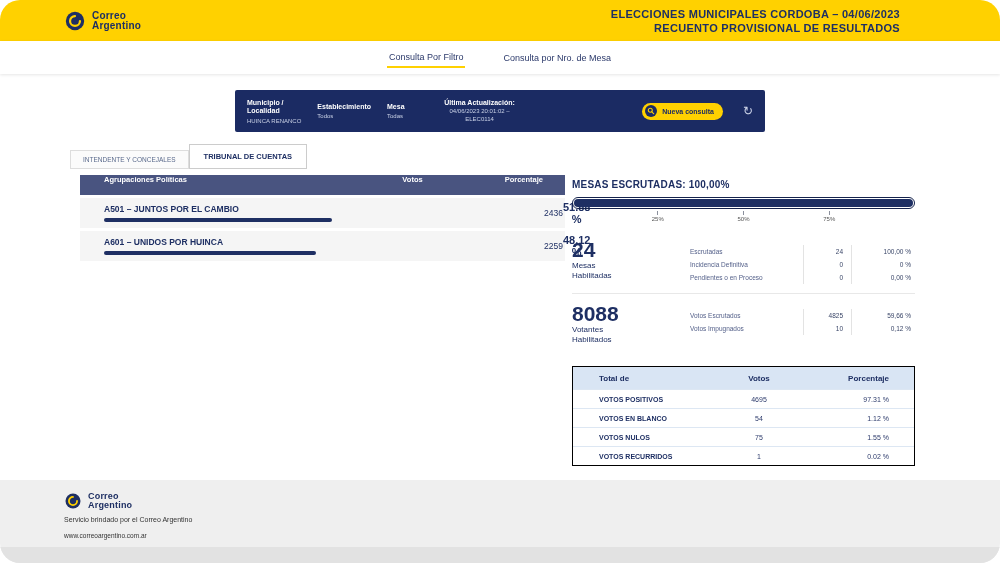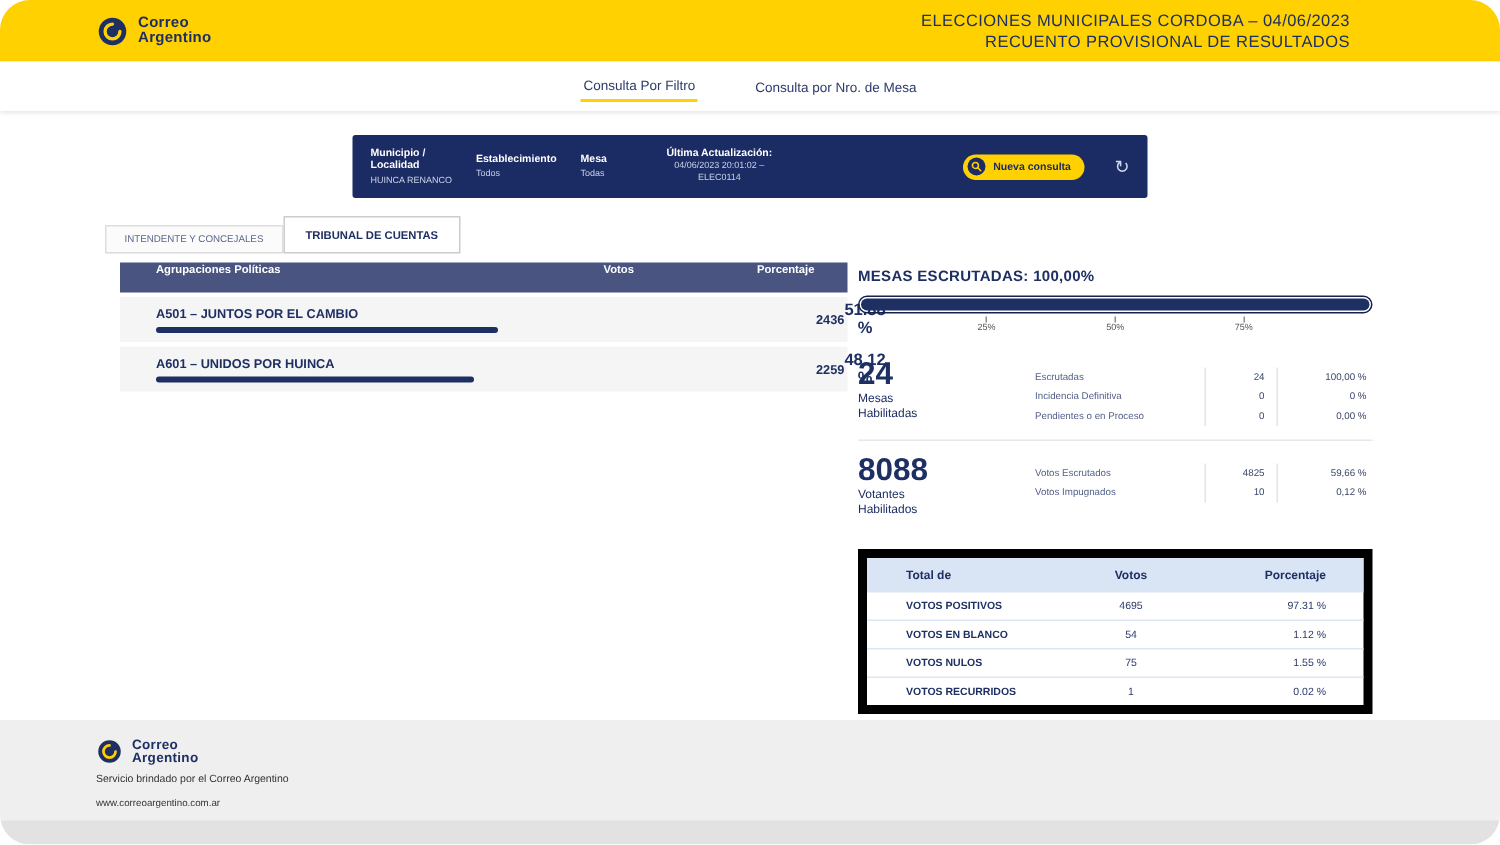--- a/index.html
+++ b/index.html
@@ -6,21 +6,21 @@
   html,body { background:#fff; }
   body { font-family:"Liberation Sans", sans-serif; color:#1E2F63; }
   .page { position:relative; width:1000px; height:563px; background:#fff; overflow:hidden; margin:0 auto;border-radius:20px; }
 
   
   .header { position:absolute; top:0; left:0; right:0; height:41px; background:#FFD100;
             display:flex; align-items:center; justify-content:space-between; padding:0 100px 0 64px; }
   .brand { display:flex; align-items:center; gap:6px; cursor:pointer; }
   .brand-icon svg { width:22px; height:22px; display:block; }
   .brand-text { font-size:10px; font-weight:bold; color:#1E2F63; line-height:10px; letter-spacing:.2px; }
-  .header-title { text-align:right; color:#1E2F63; font-weight:normal; font-size:11px; line-height:14px; letter-spacing:.3px; }
+  .header-title { text-align:right; color:#1E2F63; font-weight:bold; font-size:11px; line-height:14px; letter-spacing:.3px; }
 
   
   .topnav { position:absolute; top:41px; left:0; right:0; height:33px; background:#fff;
             display:flex; align-items:center; justify-content:center; gap:36px;
             box-shadow:0 1px 3px rgba(0,0,0,.10); }
   .topnav-item { font-size:9px; color:#2C3A6B; padding:5px 2px 4px; cursor:pointer; }
   .topnav-item.active { border-bottom:2px solid #FFD100; }
 
   
   .filterbar { position:absolute; left:235px; top:90px; width:530px; height:42px; background:#1B2B63;
@@ -46,21 +46,21 @@
   .results { position:absolute; left:80px; top:175px; width:485px; }
   .res-head { background:#495480; height:20px; display:flex; color:#fff; font-size:7.5px; font-weight:bold; }
   .res-head .c-name { flex:1; padding-left:24px; }
   .res-head .c-votes { width:85px; text-align:center; }
   .res-head .c-pct { width:110px; text-align:right; padding-right:22px; }
   .res-row { display:flex; align-items:center; height:30px; background:#F5F5F5; margin-top:3px; }
   .res-row .c-name { flex:1; padding-left:24px; }
   .rn-text { font-size:8.5px; font-weight:bold; color:#1E2F63; }
   .rn-track { width:440px; margin-top:4px; }
   .rn-fill { height:4px; background:#1E2F63; border-radius:2px; }
-  .res-row .c-votes { width:85px; text-align:center; font-size:8.5px; font-weight:bold; }
+  .res-row .c-votes { width:85px; text-align:center; font-size:8.5px; font-weight:normal; }
   .res-row .c-pct { width:110px; text-align:center; padding-right:22px; font-size:11px; font-weight:bold; }
 
   
   .rpanel { position:absolute; left:572px; top:179px; width:343px; }
   .esc-title { font-size:10px; font-weight:bold; letter-spacing:.2px; }
   .esc-track { margin-top:7px; border:1px solid #15234C; border-radius:7px; padding:1px; height:12px; }
   .esc-fill { height:8px; background:#1E2F63; border-radius:5px; }
   .esc-ticks { position:relative; height:16px; margin-top:2px; }
   .tick { position:absolute; transform:translateX(-50%); text-align:center; }
   .tick-line { width:1px; height:4px; background:#8A8F9C; margin:0 auto; }
@@ -71,21 +71,21 @@
   .stat-group.first { border-bottom:1px solid #E8E8E8; margin-bottom:9px; }
   .stat-left { width:118px; }
   .stat-big { font-size:21px; font-weight:bold; color:#1E2F63; line-height:22px; }
   .stat-sub { font-size:8px; color:#1E2F63; line-height:10px; }
   .stat-rows { flex:1; margin-top:6px; }
   .stat-row { display:flex; align-items:center; height:13px; }
   .sr-label { flex:1; font-size:6.5px; color:#55618A; }
   .sr-val { width:48px; text-align:right; font-size:6.5px; color:#3A4668; border-left:1px solid #E3E3E3; align-self:stretch; display:flex; align-items:center; justify-content:flex-end; padding-right:8px; }
   .sr-pct { width:64px; text-align:right; font-size:6.5px; color:#3A4668; border-left:1px solid #E3E3E3; align-self:stretch; display:flex; align-items:center; justify-content:flex-end; padding-right:4px; }
 
-  .totals { margin-top:12px; border:6px solid #000000; background:#fff; }
+  .totals { margin-top:12px; border:1px solid #000000; background:#fff; }
   .tot-head { background:#D9E5F4; height:22px; display:flex; align-items:center; font-size:8px; font-weight:bold; color:#1E2F63; }
   .tot-head .t-label { flex:1; padding-left:26px; }
   .tot-head .t-votes { width:90px; text-align:center; }
   .tot-head .t-pct { width:110px; text-align:right; padding-right:25px; }
   .tot-row { display:flex; align-items:center; height:19px; border-top:1px solid #DDE7F3; }
   .tot-row .t-label { flex:1; padding-left:26px; font-size:7px; font-weight:bold; color:#1E2F63; }
   .tot-row .t-votes { width:90px; text-align:center; font-size:7px; color:#2C3A6B; }
   .tot-row .t-pct { width:110px; text-align:right; padding-right:25px; font-size:7px; color:#2C3A6B; }
 
   

